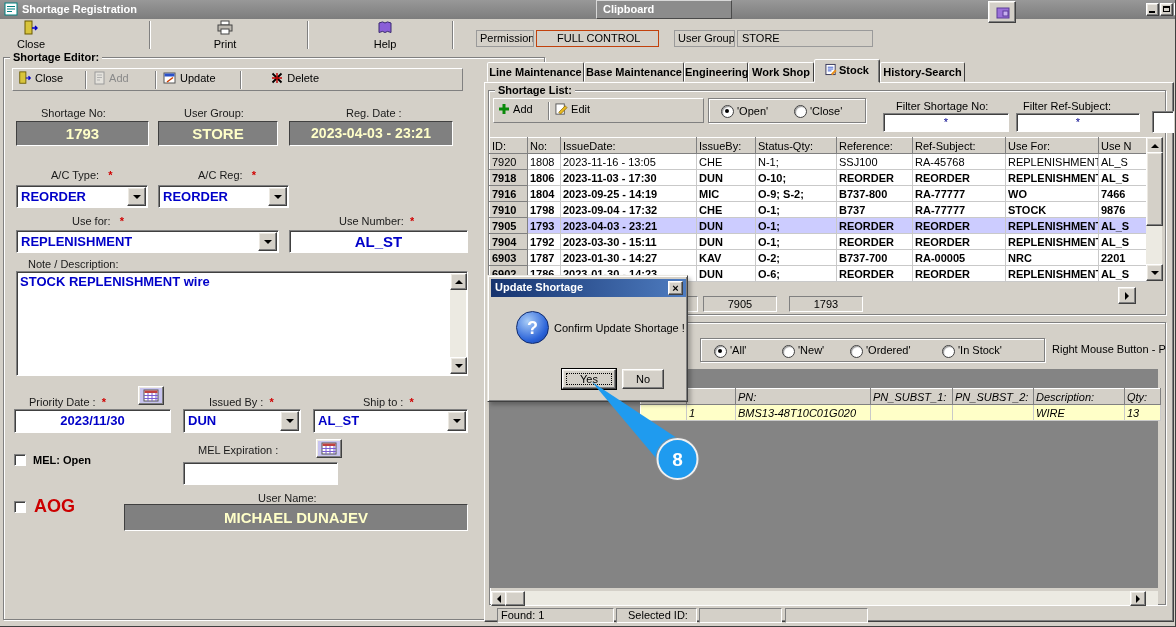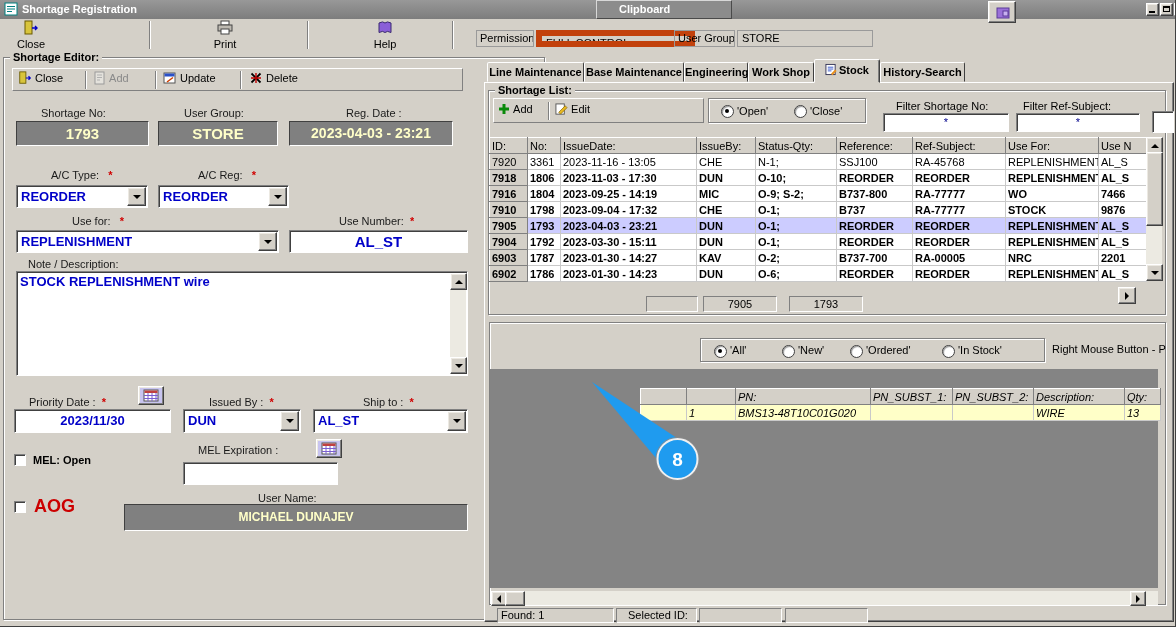--- a/index.html
+++ b/index.html
@@ -81,21 +81,21 @@
 
   <div class="abs titlebar" style="left:0;top:0;width:1176px;height:19px;">
     <span class="abs" style="left:4px;top:2px;">
       <svg width="14" height="14" viewBox="0 0 14 14">
           <rect x="1" y="1" width="12" height="12" fill="#fff" stroke="#008080"></rect>
           <path d="M3 4.5 h8 M3 7 h8 M3 9.5 h5" stroke="#008080" fill="none"></path>
         </svg>
     </span>
     <span class="abs nowrap" style="left:22px;top:3px;">Shortage Registration</span>
   </div>
-  <div class="abs" style="left:596px;top:0;width:136px;height:19px;background:#8c8c8c;border:1px solid;border-color:#d8d8d8 #4a4a4a #4a4a4a #d8d8d8;color:#fff;font-weight:bold;line-height:17px;padding-left:22px;">
+  <div class="abs" style="left:596px;top:0;width:136px;height:19px;background:#8c8c8c;border:1px solid;border-color:#d8d8d8 #4a4a4a #4a4a4a #d8d8d8;color:#fff;font-weight:bold;line-height:17px;padding-left:6px;">
     <span>Clipboard</span>
   </div>
   <div class="abs btn3d" style="left:988px;top:1px;width:28px;height:22px;">
     <span class="abs" style="left:6px;top:3px;">
       <svg width="16" height="16" viewBox="0 0 16 16">
           <rect x="2" y="3" width="12" height="10" fill="#9A70D8" stroke="#5A3A98"></rect>
           <rect x="8" y="6" width="5" height="5" fill="#C8B0F0" stroke="#5A3A98"></rect>
         </svg>
     </span>
   </div>
@@ -134,21 +134,21 @@
     <span style="display:inline-block;">
       <svg width="16" height="16" viewBox="0 0 16 16">
           <path d="M2 3 q4 -2.2 6 0 q2 -2.2 6 0 v9.5 q-4 -2.2 -6 0 q-2 -2.2 -6 0 z" fill="#8A5FD8" stroke="#3A2A70"></path>
         </svg>
     </span>
     <div>Help</div>
   </div>
   <div class="abs sep" style="left:452px;top:21px;height:28px;"></div>
 
   <div class="abs nowrap" style="left:476px;top:30px;width:58px;height:17px;border:1px solid #9a9a9a;line-height:15px;padding-left:3px;">Permission:</div>
-  <div class="abs nowrap" style="left:536px;top:30px;width:159px;height:17px;border:6px solid #c2410c;line-height:15px;padding-left:4px;">FULL CONTROL</div>
+  <div class="abs nowrap" style="left:536px;top:30px;width:123px;height:17px;border:1px solid #c2410c;line-height:15px;padding-left:20px;">FULL CONTROL</div>
   <div class="abs nowrap" style="left:674px;top:30px;width:61px;height:17px;border:1px solid #9a9a9a;line-height:15px;padding-left:3px;">User Group:</div>
   <div class="abs nowrap" style="left:737px;top:30px;width:136px;height:17px;border:1px solid #9a9a9a;line-height:15px;padding-left:4px;">STORE</div>
 
   <div class="abs grp" style="left:3px;top:57px;width:542px;height:563px;">
     <span class="grplabel">Shortage Editor:</span>
 
     <div class="abs flatbar" style="left:8px;top:10px;width:451px;height:23px;background:#D4D0C8;">
       <div class="abs tbbtn nowrap" style="left:5px;top:2px;width:60px;height:18px;text-align:left;">
         <span style="display:inline-block;vertical-align:middle;">
           <svg width="14" height="14" viewBox="0 0 16 16">
@@ -173,21 +173,21 @@
         <span style="display:inline-block;vertical-align:middle;">
           <svg width="14" height="14" viewBox="0 0 14 14">
               <rect x="1" y="2" width="11" height="10" fill="#fff" stroke="#555"></rect>
               <rect x="1.5" y="2.5" width="10" height="3" fill="#2A50C8"></rect>
               <path d="M4 11 l6 -4.5" stroke="#D04000" stroke-width="1.5"></path>
             </svg>
         </span>
         <span style="vertical-align:middle;">Update</span>
       </div>
       <div class="abs sep" style="left:227px;top:2px;height:18px;"></div>
-      <div class="abs tbbtn nowrap" style="left:236px;top:2px;width:70px;height:18px;text-align:left;">
+      <div class="abs tbbtn nowrap" style="left:236px;top:2px;width:70px;height:18px;text-align:right;">
         <span style="display:inline-block;vertical-align:middle;">
           <svg width="14" height="14" viewBox="0 0 14 14">
               <path d="M2.5 2.5 L11.5 11.5 M11.5 2.5 L2.5 11.5" stroke="#000" stroke-width="1.8"></path>
               <path d="M2 7 h10 M7 2 v10" stroke="#C00000" stroke-width="1.4"></path>
             </svg>
         </span>
         <span style="vertical-align:middle;">Delete</span>
       </div>
     </div>
 
@@ -290,21 +290,21 @@
       </span>
     </div>
     <div class="abs lbl nowrap" style="left:194px;top:386px;">MEL Expiration :</div>
     <span class="abs cb" style="left:10px;top:396px;"></span>
     <div class="abs nowrap" style="left:29px;top:396px;font-weight:bold;">MEL: Open</div>
     <div class="abs field" style="left:179px;top:404px;width:155px;height:23px;"></div>
 
     <div class="abs lbl nowrap" style="left:254px;top:434px;">User  Name:</div>
     <span class="abs cb" style="left:10px;top:443px;"></span>
     <div class="abs nowrap" style="left:30px;top:438px;font-weight:bold;font-size:18px;color:#CC0000;">AOG</div>
-    <div class="abs graybox nowrap" style="left:120px;top:446px;width:344px;height:27px;font-size:12px;line-height:25px;">MICHAEL DUNAJEV</div>
+    <div class="abs graybox nowrap" style="left:120px;top:446px;width:344px;height:27px;font-size:15px;line-height:25px;">MICHAEL DUNAJEV</div>
   </div>
 
   <div class="abs" style="left:484px;top:82px;width:690px;height:540px;background:#D4D0C8;border:1px solid;border-color:#fff #404040 #404040 #fff;box-shadow:inset -1px -1px 0 #808080;"></div>
 
   <div class="tab" style="left:487px;width:97px;"><span>Line Maintenance</span></div>
   <div class="tab" style="left:584px;width:100px;"><span>Base Maintenance</span></div>
   <div class="tab" style="left:684px;width:64px;"><span>Engineering</span></div>
   <div class="tab" style="left:748px;width:66px;"><span>Work Shop</span></div>
   <div class="tab active" style="left:814px;width:66px;">
     <span style="display:inline-block;vertical-align:-2px;margin-right:2px;">
@@ -379,21 +379,21 @@
         <th class="th">IssueDate:</th>
             <th class="th">IssueBy:</th>
         <th class="th">Status-Qty:</th>
             <th class="th">Reference:</th>
         <th class="th">Ref-Subject:</th>
             <th class="th">Use For:</th>
         <th class="th">Use N</th>
       </tr>
       <tr>
         <td class="rowhdr">7920</td>
-            <td class="tdc">3361</td>
+            <td class="tdc">1808</td>
         <td class="tdc">2023-11-16 - 13:05</td>
             <td class="tdc">CHE</td>
         <td class="tdc">N-1;</td>
             <td class="tdc">SSJ100</td>
         <td class="tdc">RA-45768</td>
             <td class="tdc">REPLENISHMENT</td>
         <td class="tdc">AL_S</td>
       </tr>
       <tr class="b">
         <td class="rowhdr">7918</td>
@@ -551,20 +551,37 @@
     <div class="sbbtn" style="left:639px;top:0;width:14px;height:13px;">
         <i class="tri-rt"></i>
       </div>
   </div>
 
   <div class="abs sunken nowrap" style="left:497px;top:608px;width:117px;height:15px;line-height:13px;padding-left:3px;">Found: 1</div>
   <div class="abs sunken nowrap" style="left:616px;top:608px;width:81px;height:15px;line-height:13px;padding-left:11px;">Selected ID:</div>
   <div class="abs sunken" style="left:699px;top:608px;width:83px;height:15px;"></div>
   <div class="abs sunken" style="left:785px;top:608px;width:83px;height:15px;"></div>
 
+  <div class="abs dlg" style="left:487px;top:275px;width:201px;height:127px;z-index:50;">
+    <div class="abs dlgtitle nowrap" style="left:3px;top:3px;width:195px;height:18px;">
+      <span>Update Shortage</span>
+    </div>
+    <div class="abs btn3d" style="left:180px;top:5px;width:15px;height:14px;text-align:center;line-height:12px;font-weight:bold;">
+      <span>×</span>
+    </div>
+    <div class="abs qicon" style="left:28px;top:35px;width:33px;height:33px;font-size:18px;line-height:32px;">?</div>
+    <div class="abs nowrap" style="left:66px;top:46px;">Confirm Update Shortage !</div>
+    <div class="abs pbtn def" style="left:74px;top:93px;width:54px;height:20px;">
+      <span class="foc"></span>
+      <span>Yes</span>
+    </div>
+    <div class="abs pbtn" style="left:134px;top:93px;width:42px;height:20px;">
+      <span>No</span>
+    </div>
+  </div>
 
   <svg class="abs" width="1176" height="627" viewBox="0 0 1176 627" style="left:0;top:0;z-index:60;pointer-events:none;">
     <polygon points="592,382 666,470 689,446" fill="#1F9BEF"></polygon>
     <circle cx="677.5" cy="459" r="21.5" fill="none" stroke="#8a8a8a" stroke-width="1"></circle>
     <circle cx="677.5" cy="459" r="20" fill="#1F9BEF" stroke="#F0F0F0" stroke-width="2"></circle>
     <text x="677.5" y="466" text-anchor="middle" fill="#fff" font-family="Liberation Sans, sans-serif" font-size="19" font-weight="bold">8</text>
   </svg>
 
 </div>
 

